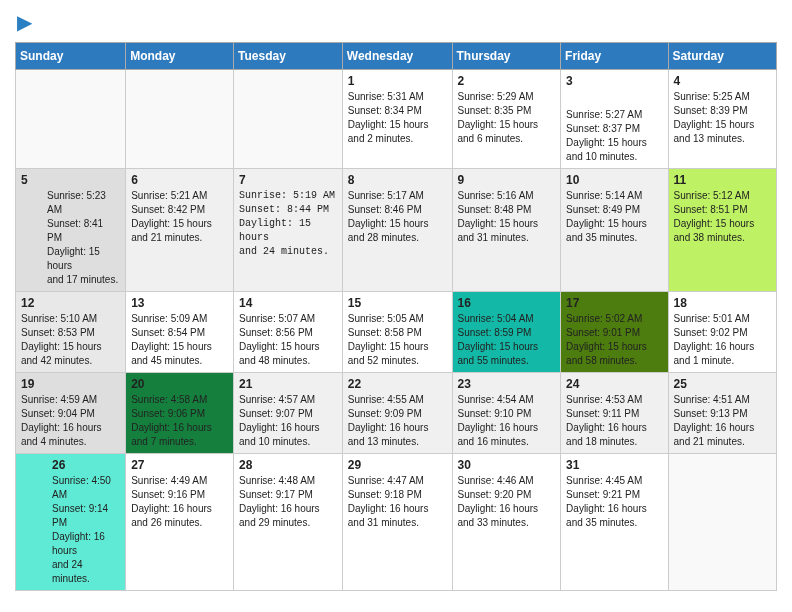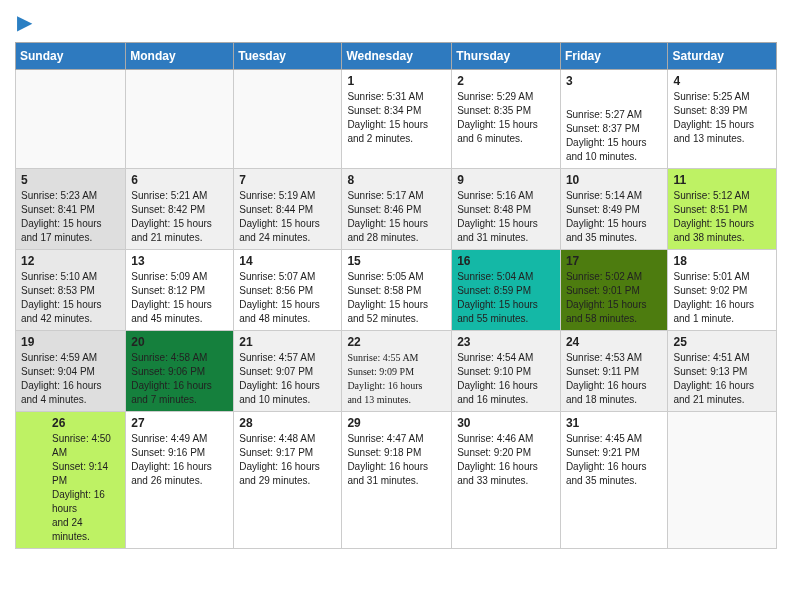--- a/index.html
+++ b/index.html
@@ -158,35 +158,35 @@
           <div class="day-number">4</div>
           <div class="day-info" style="white-space: pre-line;">Sunrise: 5:25 AM
 Sunset: 8:39 PM
 Daylight: 15 hours
 and 13 minutes.</div>
         </td>
       </tr>
       <tr>
         <td style="background: rgb(222, 222, 222);">
           <div class="day-number">5</div>
-          <div class="day-info" style="white-space: pre-line;">Sunrise: 5:23 AM
+          <div class="day-info" style="white-space: pre-line; margin-left: 26px;">Sunrise: 5:23 AM
 Sunset: 8:41 PM
 Daylight: 15 hours
 and 17 minutes.</div>
         </td>
         <td style="background: rgb(240, 240, 240);">
           <div class="day-number">6</div>
           <div class="day-info" style="white-space: pre-line;">Sunrise: 5:21 AM
 Sunset: 8:42 PM
 Daylight: 15 hours
 and 21 minutes.</div>
         </td>
         <td style="background: rgb(240, 240, 240);">
           <div class="day-number">7</div>
-          <div class="day-info" style="white-space: pre-line;">Sunrise: 5:19 AM
+          <div class="day-info" style="white-space: pre-line; font-family: Liberation Mono, monospace;">Sunrise: 5:19 AM
 Sunset: 8:44 PM
 Daylight: 15 hours
 and 24 minutes.</div>
         </td>
         <td style="background: rgb(240, 240, 240);">
           <div class="day-number">8</div>
           <div class="day-info" style="white-space: pre-line;">Sunrise: 5:17 AM
 Sunset: 8:46 PM
 Daylight: 15 hours
 and 28 minutes.</div>
@@ -217,21 +217,21 @@
         <td style="background: rgb(232, 232, 232);">
           <div class="day-number">12</div>
           <div class="day-info" style="white-space: pre-line;">Sunrise: 5:10 AM
 Sunset: 8:53 PM
 Daylight: 15 hours
 and 42 minutes.</div>
         </td>
         <td style="background: rgb(255, 255, 255);">
           <div class="day-number">13</div>
           <div class="day-info" style="white-space: pre-line;">Sunrise: 5:09 AM
-Sunset: 8:12 PM
+Sunset: 8:54 PM
 Daylight: 15 hours
 and 45 minutes.</div>
         </td>
         <td style="background: rgb(255, 255, 255);">
           <div class="day-number">14</div>
           <div class="day-info" style="white-space: pre-line;">Sunrise: 5:07 AM
 Sunset: 8:56 PM
 Daylight: 15 hours
 and 48 minutes.</div>
         </td>
@@ -281,21 +281,21 @@
         </td>
         <td style="background: rgb(240, 240, 240);">
           <div class="day-number">21</div>
           <div class="day-info" style="white-space: pre-line;">Sunrise: 4:57 AM
 Sunset: 9:07 PM
 Daylight: 16 hours
 and 10 minutes.</div>
         </td>
         <td style="background: rgb(240, 240, 240);">
           <div class="day-number">22</div>
-          <div class="day-info" style="white-space: pre-line; font-family: Liberation Serif, serif;">Sunrise: 4:55 AM
+          <div class="day-info" style="white-space: pre-line;">Sunrise: 4:55 AM
 Sunset: 9:09 PM
 Daylight: 16 hours
 and 13 minutes.</div>
         </td>
         <td style="background: rgb(240, 240, 240);">
           <div class="day-number">23</div>
           <div class="day-info" style="white-space: pre-line;">Sunrise: 4:54 AM
 Sunset: 9:10 PM
 Daylight: 16 hours
 and 16 minutes.</div>
@@ -309,21 +309,21 @@
         </td>
         <td style="background: rgb(240, 240, 240);">
           <div class="day-number">25</div>
           <div class="day-info" style="white-space: pre-line;">Sunrise: 4:51 AM
 Sunset: 9:13 PM
 Daylight: 16 hours
 and 21 minutes.</div>
         </td>
       </tr>
       <tr>
-        <td style="background: #bef264; padding-left: 36px;">
+        <td style="background: #5eead4; padding-left: 36px;">
           <div class="day-number">26</div>
           <div class="day-info" style="white-space: pre-line;">Sunrise: 4:50 AM
 Sunset: 9:14 PM
 Daylight: 16 hours
 and 24 minutes.</div>
         </td>
         <td style="background: rgb(255, 255, 255);">
           <div class="day-number">27</div>
           <div class="day-info" style="white-space: pre-line;">Sunrise: 4:49 AM
 Sunset: 9:16 PM

